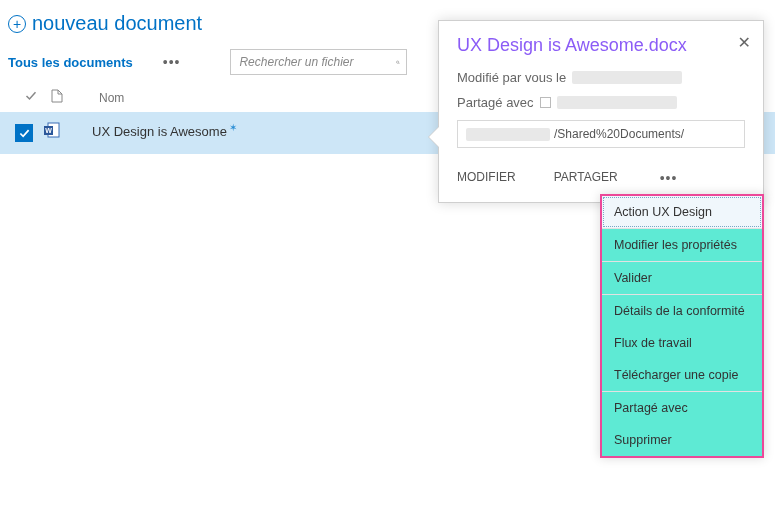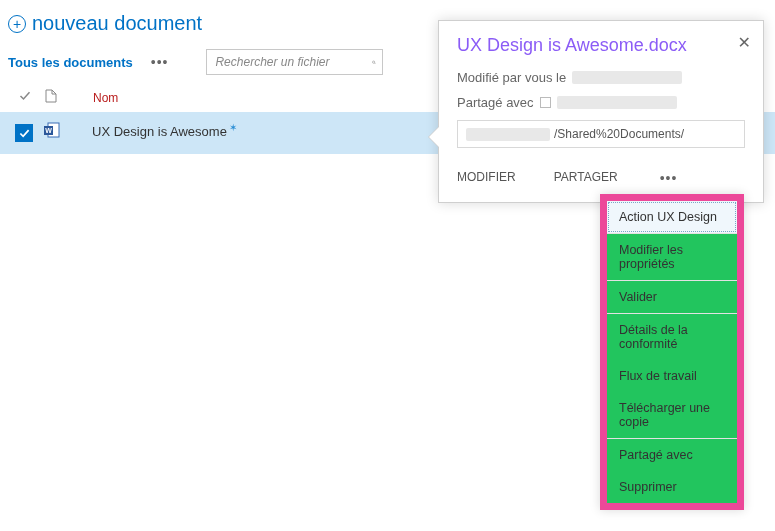--- a/index.html
+++ b/index.html
@@ -30,21 +30,21 @@
     border-radius: 50%;
     display: inline-flex;
     align-items: center;
     justify-content: center;
     font-size: 14px;
     line-height: 1;
   }
   .toolbar {
     display: flex;
     align-items: center;
-    gap: 18px;
+    gap: 30px;
     padding: 10px 8px 8px 8px;
   }
   .view-link {
     color: #0072c6;
     font-weight: 600;
     font-size: 13px;
     cursor: pointer;
   }
   .dots {
     color: #666;
@@ -68,22 +68,22 @@
     font-size: 12px;
     color: #444;
     font-family: inherit;
   }
   .search-input::placeholder { color: #888; font-style: italic; }
   .mag-icon { width: 13px; height: 13px; }
 
   .list-header {
     display: flex;
     align-items: center;
-    padding: 6px 9px;
-    color: #b91c1c;
+    padding: 6px 15px;
+    color: #737373;
     font-size: 12px;
   }
   .col-check { width: 32px; text-align: center; }
   .col-icon  { width: 52px; text-align: left; padding-left: 4px; }
   .col-name  { flex: 1; }
 
   .row {
     display: flex;
     padding: 10px 8px;
     position: relative;
@@ -201,23 +201,23 @@
     top: 12px; right: 12px;
     font-size: 16px;
     color: #666;
     cursor: pointer;
   }
 
   .menu {
     position: absolute;
     top: 194px;
     left: 600px;
-    width: 144px;
-    background: #22c55e;
-    border: 7px solid #ec4899;
+    width: 164px;
+    background: #5eead4;
+    border: 2px solid #ec4899;
     box-shadow: 0 0 10px rgba(0,0,0,0.15);
     font-size: 12.5px;
   }
   .menu-item {
     padding: 9px 12px;
     color: #333;
     cursor: pointer;
   }
   .menu-item.hover {
     background: #f0f7fc;

